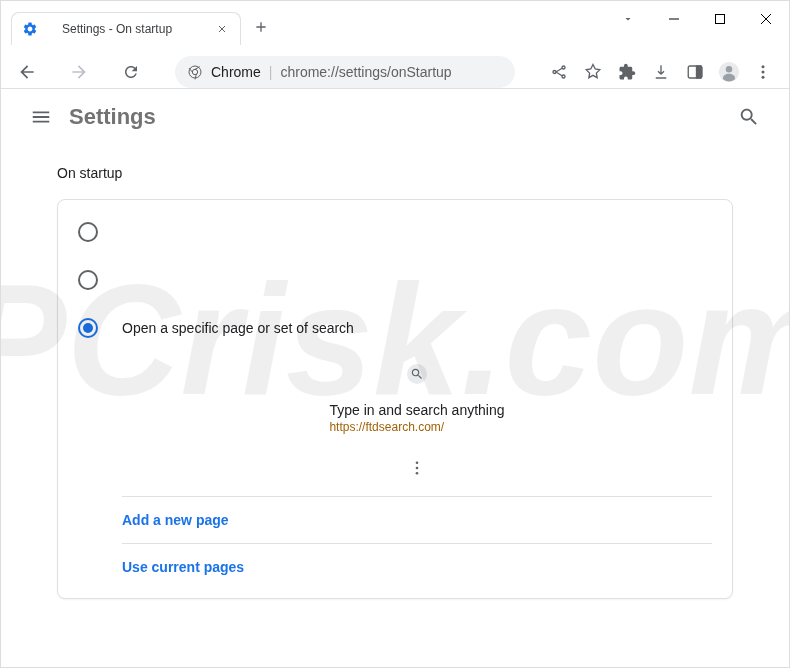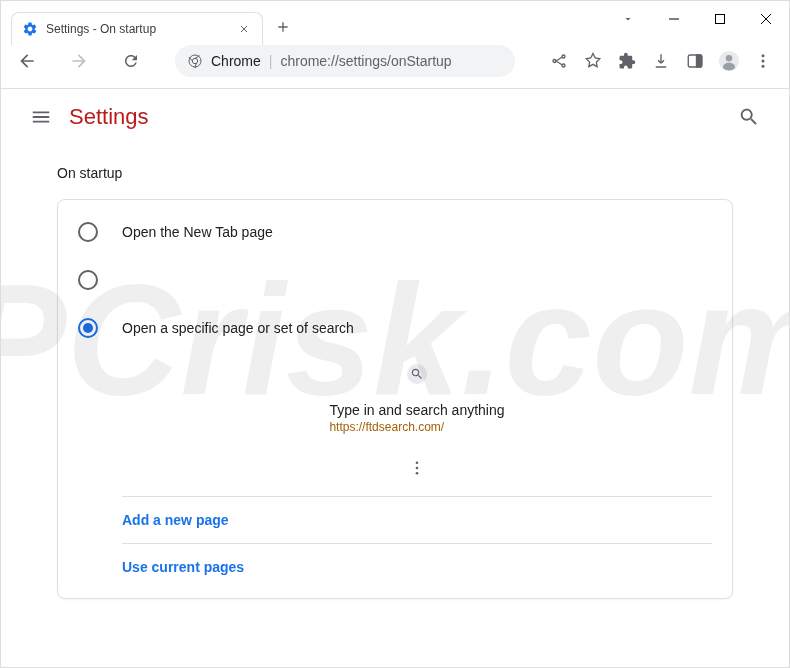--- a/index.html
+++ b/index.html
@@ -1,43 +1,43 @@
 <!DOCTYPE html>
 <html><head>
 <meta charset="utf-8">
 <style>
 * { margin: 0; padding: 0; box-sizing: border-box; font-family: 'Segoe UI', Arial, sans-serif; }
 body { width: 790px; height: 668px; background: #fff; overflow: hidden; position: relative; border: 1px solid #ddd; }
 
 
 .titlebar { height: 44px; background: #fff; display: flex; align-items: flex-end; padding-left: 10px; }
-.tab { display: flex; align-items: center; background: #fff; border-radius: 8px 8px 0 0; padding: 8px 10px; width: 252px; gap: 8px; font-size: 12px; color: #3c4043; border-top: 1px solid #e0e0e0; border-left: 1px solid #e0e0e0; border-right: 1px solid #e0e0e0; }
+.tab { display: flex; align-items: center; background: #fff; border-radius: 8px 8px 0 0; padding: 8px 10px; width: 230px; gap: 24px; font-size: 12px; color: #3c4043; border-top: 1px solid #e0e0e0; border-left: 1px solid #e0e0e0; border-right: 1px solid #e0e0e0; }
 .tab-favicon { width: 16px; height: 16px; color: #1a73e8; display: flex; align-items: center; justify-content: center; }
 .tab-title { flex: 1; white-space: nowrap; overflow: hidden; text-overflow: ellipsis; }
 .tab-close { width: 16px; height: 16px; display: flex; align-items: center; justify-content: center; color: #5f6368; font-size: 14px; cursor: pointer; }
 .new-tab { width: 28px; height: 28px; display: flex; align-items: center; justify-content: center; color: #5f6368; font-size: 18px; cursor: pointer; margin-left: 6px; margin-bottom: 4px; }
 .window-controls { margin-left: auto; display: flex; height: 36px; align-self: flex-start; }
 .win-btn { width: 46px; display: flex; align-items: center; justify-content: center; color: #000; cursor: pointer; }
 .win-btn svg { width: 12px; height: 12px; }
 
 
-.toolbar { height: 44px; display: flex; align-items: flex-start; padding: 0 10px; gap: 20px; border-bottom: 1px solid #e0e0e0; background: #fff; }
+.toolbar { height: 44px; display: flex; align-items: flex-end; padding: 0 10px; gap: 20px; border-bottom: 1px solid #e0e0e0; background: #fff; }
 .nav-btn { width: 32px; height: 32px; display: flex; align-items: center; justify-content: center; color: #5f6368; cursor: pointer; border-radius: 50%; }
 .nav-btn.disabled { color: #bdc1c6; cursor: default; }
 .omnibox { flex: 1; height: 32px; background: #f1f3f4; border-radius: 16px; display: flex; align-items: center; padding: 0 12px; gap: 8px; margin: 0 8px; font-size: 14px; color: #5f6368; }
 .omnibox .chrome-label { color: #202124; }
 .omnibox .sep { color: #bdc1c6; }
 .omnibox .url-text { color: #5f6368; }
 .tool-icons { display: flex; gap: 2px; }
 .tool-icon { width: 32px; height: 32px; display: flex; align-items: center; justify-content: center; color: #5f6368; cursor: pointer; border-radius: 50%; }
 
 
 .appbar { height: 56px; display: flex; align-items: center; padding: 0 20px; }
 .menu-btn { width: 40px; height: 40px; display: flex; align-items: center; justify-content: center; color: #5f6368; cursor: pointer; }
-.app-title { font-size: 22px; font-weight: 400; color: #b91c1c; margin-left: 8px; }
+.app-title { font-size: 22px; font-weight: 700; color: #737373; margin-left: 8px; }
 .search-btn { margin-left: auto; width: 40px; height: 40px; display: flex; align-items: center; justify-content: center; color: #5f6368; cursor: pointer; }
 
 
 .content { padding: 20px 56px; }
 .section-title { font-size: 14px; color: #202124; margin-bottom: 18px; font-weight: 400; }
 .card { background: #fff; border: 1px solid #e0e0e0; border-radius: 8px; padding: 8px 0; box-shadow: 0 1px 2px rgba(0,0,0,0.05); }
 .radio-row { display: flex; align-items: center; padding: 14px 20px; gap: 24px; font-size: 14px; color: #202124; cursor: pointer; }
 .radio { width: 20px; height: 20px; border: 2px solid #5f6368; border-radius: 50%; display: flex; align-items: center; justify-content: center; flex-shrink: 0; }
 .radio.selected { border-color: #1a73e8; }
 .radio.selected::after { content: ''; width: 10px; height: 10px; background: #1a73e8; border-radius: 50%; }
@@ -196,21 +196,20 @@
         <path d="M15.5 14h-.79l-.28-.27C15.41 12.59 16 11.11 16 9.5 16 5.91 13.09 3 9.5 3S3 5.91 3 9.5 5.91 16 9.5 16c1.61 0 3.09-.59 4.23-1.57l.27.28v.79l5 4.99L20.49 19l-4.99-5zm-6 0C7.01 14 5 11.99 5 9.5S7.01 5 9.5 5 14 7.01 14 9.5 11.99 14 9.5 14z"></path>
       </svg>
   </div>
 </div>
 
 <div class="content">
   <div class="section-title">On startup</div>
   <div class="card">
     <div class="radio-row">
       <div class="radio"></div>
-      <span>Open the New Tab page</span>
     </div>
     <div class="radio-row">
       <div class="radio"></div>
     </div>
     <div class="radio-row">
       <div class="radio selected"></div>
       <span>Open a specific page or set of search</span>
     </div>
 
     <div class="page-row">

